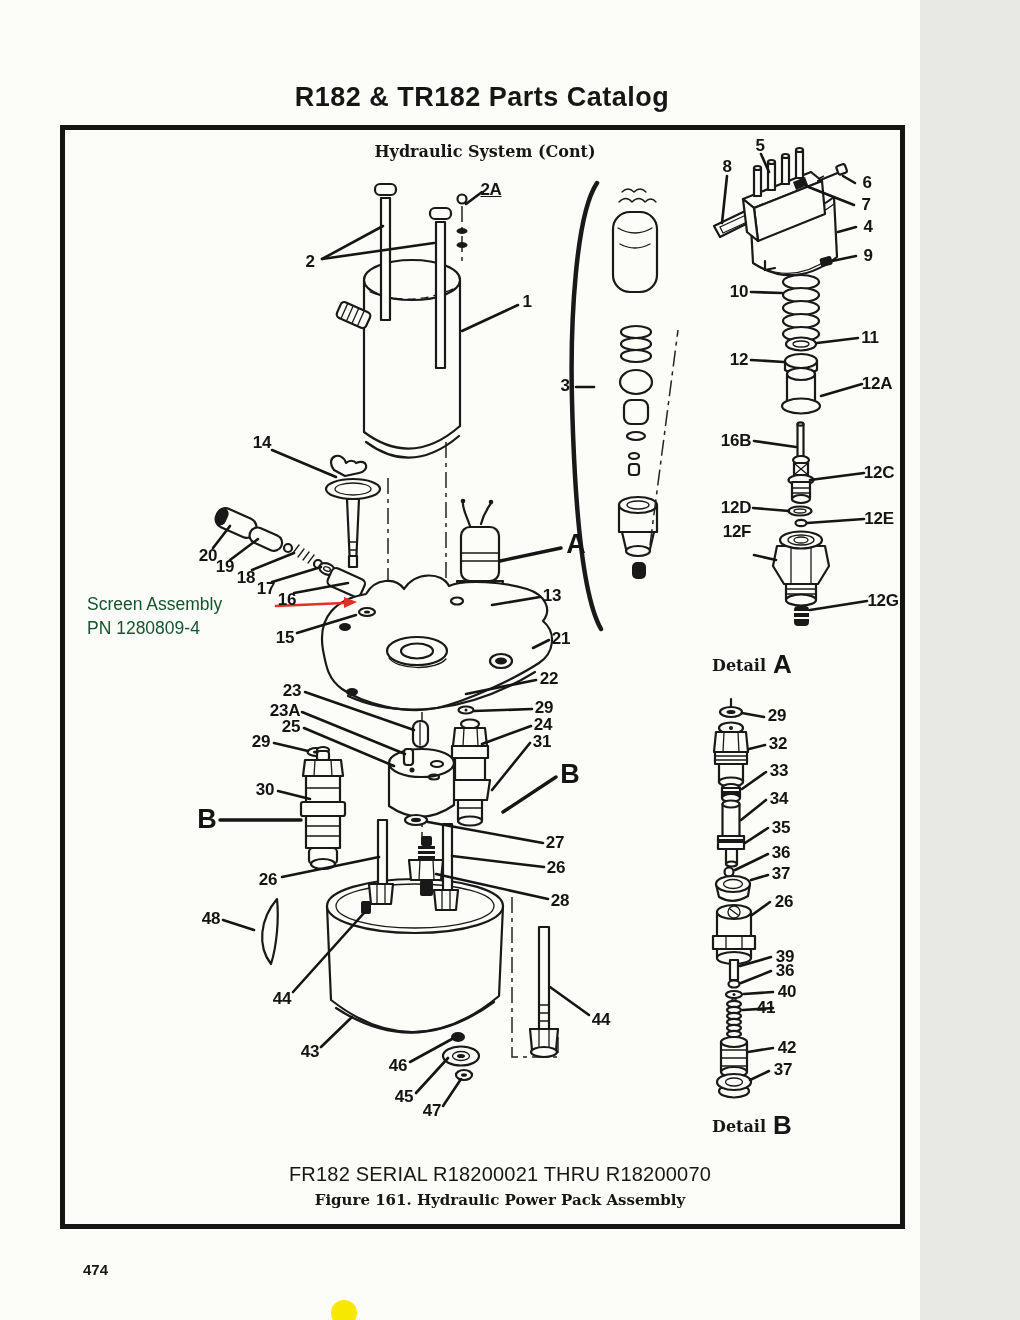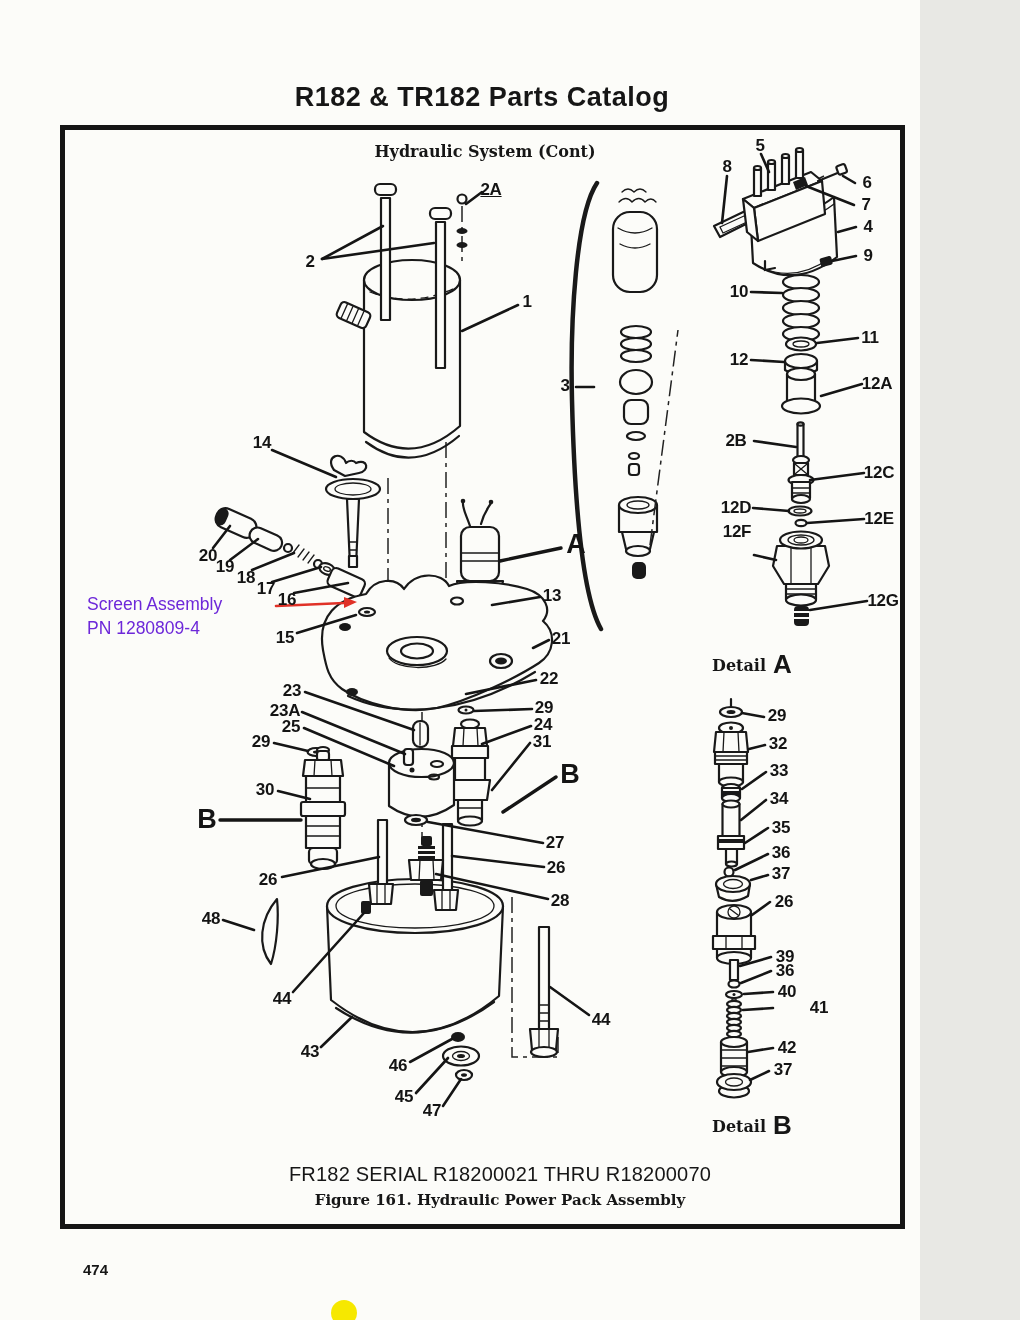--- a/index.html
+++ b/index.html
@@ -463,21 +463,21 @@
       <div class="pl" style="left: 760px; top: 146px;">5</div>
       <div class="pl" style="left: 727px; top: 167px;">8</div>
       <div class="pl" style="left: 867px; top: 183px;">6</div>
       <div class="pl" style="left: 866px; top: 205px;">7</div>
       <div class="pl" style="left: 868px; top: 227px;">4</div>
       <div class="pl" style="left: 868px; top: 256px;">9</div>
       <div class="pl" style="left: 739px; top: 292px;">10</div>
       <div class="pl" style="left: 870px; top: 338px;">11</div>
       <div class="pl" style="left: 739px; top: 360px;">12</div>
       <div class="pl" style="left: 877px; top: 384px;">12A</div>
-      <div class="pl" style="left: 736px; top: 441px;">2B</div>
+      <div class="pl" style="left: 736px; top: 441px;">16B</div>
       <div class="pl" style="left: 879px; top: 473px;">12C</div>
       <div class="pl" style="left: 736px; top: 508px;">12D</div>
       <div class="pl" style="left: 879px; top: 519px;">12E</div>
       <div class="pl" style="left: 737px; top: 532px; text-align: right;">12F</div>
       <div class="pl" style="left: 883px; top: 601px;">12G</div>
       <div class="pl" style="left: 262px; top: 443px;">14</div>
       <div class="pl" style="left: 208px; top: 556px;">20</div>
       <div class="pl" style="left: 225px; top: 567px;">19</div>
       <div class="pl" style="left: 246px; top: 578px;">18</div>
       <div class="pl" style="left: 266px; top: 589px;">17</div>
@@ -509,36 +509,36 @@
       <div class="pl" style="left: 778px; top: 744px;">32</div>
       <div class="pl" style="left: 779px; top: 771px;">33</div>
       <div class="pl" style="left: 779px; top: 799px;">34</div>
       <div class="pl" style="left: 781px; top: 828px; text-align: center;">35</div>
       <div class="pl" style="left: 781px; top: 853px;">36</div>
       <div class="pl" style="left: 781px; top: 874px;">37</div>
       <div class="pl" style="left: 784px; top: 902px;">26</div>
       <div class="pl" style="left: 785px; top: 957px;">39</div>
       <div class="pl" style="left: 785px; top: 971px;">36</div>
       <div class="pl" style="left: 787px; top: 992px;">40</div>
-      <div class="pl" style="left: 819px; top: 1008px;">41</div>
+      <div class="pl" style="left: 766px; top: 1008px;">41</div>
       <div class="pl" style="left: 787px; top: 1048px;">42</div>
       <div class="pl" style="left: 783px; top: 1070px;">37</div>
       <div class="pl pl-big" style="left: 576px; top: 544px;">A</div>
       <div class="pl pl-big" style="left: 570px; top: 774px;">B</div>
       <div class="pl pl-big" style="left: 207px; top: 819px;">B</div>
     </div>
 
   <div class="detail-title" style="left:712px;top:649px;">
     <span class="word">Detail</span><span class="letter">A</span>
   </div>
   <div class="detail-title" style="left:712px;top:1110px;">
     <span class="word">Detail</span><span class="letter">B</span>
   </div>
 
-  <div class="abs" id="annotation" style="color: #6d28d9;">
+  <div class="abs" id="annotation" style="color: #14532d;">
     <div>Screen Assembly</div>
     <div>PN 1280809-4</div>
   </div>
 
   <div class="abs" id="serial2">FR182 SERIAL R18200021 THRU R18200070</div>
   <div class="abs" id="fig-caption">Figure 161.  Hydraulic Power Pack Assembly</div>
   <div class="abs" id="page-num">474</div>
   <div class="abs" id="hl-dot" style="background: rgb(246, 232, 0);"></div>
 </div>
 

